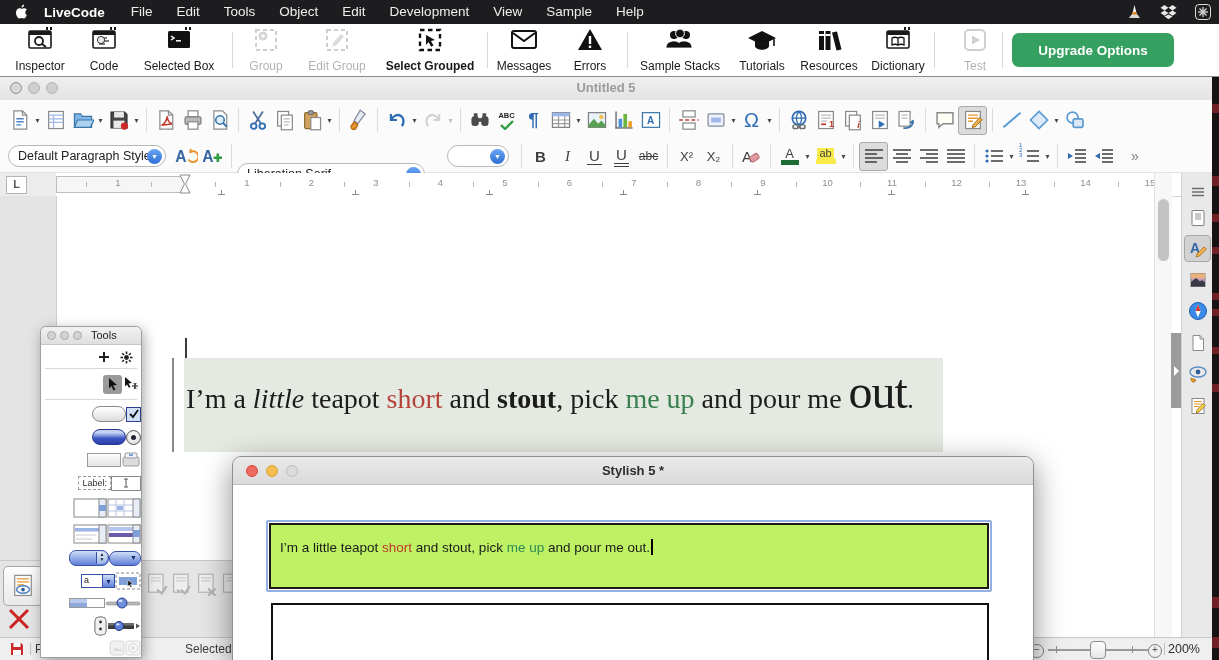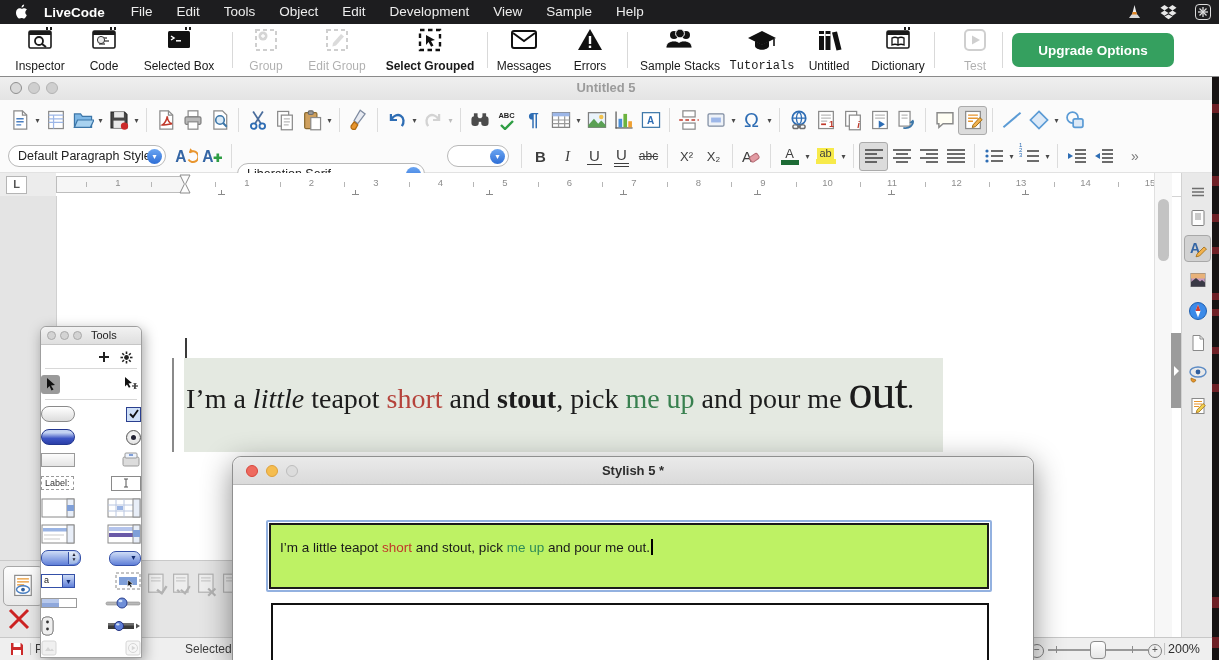--- a/index.html
+++ b/index.html
@@ -72,21 +72,21 @@
   #sel-info{position:absolute;left:185px;top:4px;width:48px;overflow:hidden;white-space:nowrap;}
   #zoom-pct{position:absolute;left:1168px;top:4px;font-size:12.5px;color:#2e2e2e;}
   .zring{position:absolute;top:6px;width:12px;height:12px;border:1px solid #7e7e7e;border-radius:50%;color:#555;font-size:10px;line-height:10px;text-align:center;}
   #ztrack{position:absolute;left:1048px;top:11px;width:100px;height:2px;background:#9a9a9a;}
   .zt{position:absolute;top:8px;width:1px;height:7px;background:#8c8c8c;}
   #zthumb{position:absolute;left:1090px;top:3px;width:14px;height:16px;background:linear-gradient(#fff,#e6e6e6);border:1px solid #8c8c8c;border-radius:4px;}
   
   #palette{position:absolute;left:40px;top:326px;width:100px;height:330px;background:#fff;border:1px solid #9f9f9f;border-radius:6px 6px 0 0;box-shadow:2px 4px 14px rgba(0,0,0,.35);z-index:60;}
   #pal-title{position:absolute;left:0;top:0;width:100%;height:17px;background:linear-gradient(#f2f2f2,#dfdfdf);border-bottom:1px solid #c6c6c6;border-radius:6px 6px 0 0;font-size:11px;color:#222;}
   .pdot{position:absolute;top:4px;width:9px;height:9px;border-radius:50%;background:#d3d3d3;border:1px solid #a9a9a9;box-sizing:border-box;}
-  .prow{position:absolute;width:100%;display:flex;justify-content:space-between;align-items:center;}
+  .prow{position:absolute;width:100%;display:flex;justify-content:flex-end;align-items:center;}
   .pdiv{position:absolute;left:4px;width:92px;height:1px;background:#d8d8d8;}
   .toolbox{width:19px;height:19px;display:flex;align-items:center;justify-content:center;border-radius:3px;}
   .toolbox.sel{background:#9a9a9a;}
   .oval{width:32px;height:14px;border-radius:8px;border:1px solid #8a8a8a;background:linear-gradient(#fff,#dcdcdc);}
   .oval.blue{border-color:#23378f;background:linear-gradient(#c3d2f2 20%,#3d55c4 60%,#2b3fa8);}
   .pillb{border:1px solid #3450a8;background:linear-gradient(#cfddf6,#5f7fd8);border-radius:7px;position:relative;}
   
   #stylish{position:absolute;left:232px;top:456px;width:800px;height:204px;background:#fff;border:1px solid #8f8f8f;border-radius:9px 9px 0 0;box-shadow:0 8px 30px rgba(0,0,0,.45);z-index:70;}
   #st-title{position:absolute;left:0;top:0;width:100%;height:27px;background:linear-gradient(#eaeaea,#dadada);border-bottom:1px solid #bdbdbd;border-radius:9px 9px 0 0;}
   #st-name{position:absolute;left:0;right:0;top:0;text-align:center;line-height:27px;font-weight:bold;font-size:13px;color:#2d2d2d;}
@@ -219,37 +219,37 @@
     <div class="lc-sep" style="left:627px;"></div>
     <div class="lc-item" style="left:634px;">
       <svg width="34" height="26" viewBox="0 0 34 26">
           <circle cx="11" cy="8" r="4" fill="#111"></circle>
           <circle cx="23" cy="8" r="4" fill="#111"></circle>
           <circle cx="17" cy="6.5" r="4.4" fill="#111" stroke="#fff"></circle>
           <path d="M3 21c0-5 4-7 8-7 2 0 4 .6 5 1.6 1-1 3-1.6 5-1.6 4 0 8 2 8 7Z" fill="#111" stroke="#fff" stroke-width=".8"></path>
         </svg>
       <span class="lbl">Sample Stacks</span>
     </div>
-    <div class="lc-item" style="left:716px;font-family:Liberation Mono, monospace;">
+    <div class="lc-item" style="left:716px;">
       <svg width="32" height="26" viewBox="0 0 32 26">
           <path d="M16 4 30 11 16 18 2 11Z" fill="#111"></path>
           <path d="M9 14v5c0 2 3.5 3.8 7 3.8s7-1.8 7-3.8v-5l-7 3.4Z" fill="#111"></path>
           <line x1="28" y1="12" x2="28" y2="19" stroke="#111" stroke-width="1.6"></line>
         </svg>
       <span class="lbl">Tutorials</span>
     </div>
     <div class="lc-item" style="left:783px;">
       <svg width="28" height="26" viewBox="0 0 28 26">
           <rect x="4" y="4" width="5" height="19" fill="#111"></rect>
           <rect x="10.5" y="4" width="5" height="19" fill="#111"></rect>
           <path d="M17 5.5 22 4.4 26.5 22.5 21.5 23.6Z" fill="#111"></path>
           <rect x="4" y="7" width="5" height="2" fill="#fff"></rect>
           <rect x="10.5" y="7" width="5" height="2" fill="#fff"></rect>
         </svg>
-      <span class="lbl">Untitled</span>
+      <span class="lbl">Resources</span>
     </div>
     <div class="lc-item" style="left:852px;">
       <svg width="30" height="26" viewBox="0 0 30 26">
           <rect x="4" y="4" width="22" height="17" rx="1.5" fill="#fff" stroke="#1a1a1a" stroke-width="1.6"></rect>
           <rect x="4" y="4" width="22" height="4" fill="#1a1a1a"></rect>
           <path d="M9 11c2-1 4-1 6 0v7c-2-1-4-1-6 0Zm12 0c-2-1-4-1-6 0v7c2-1 4-1 6 0Z" fill="#fff" stroke="#111" stroke-width="1.3"></path>
           <rect x="21" y="0" width="2" height="3" fill="#1a1a1a"></rect>
           <rect x="25" y="0" width="2" height="3" fill="#1a1a1a"></rect>
         </svg>
       <span class="lbl">Dictionary</span>

